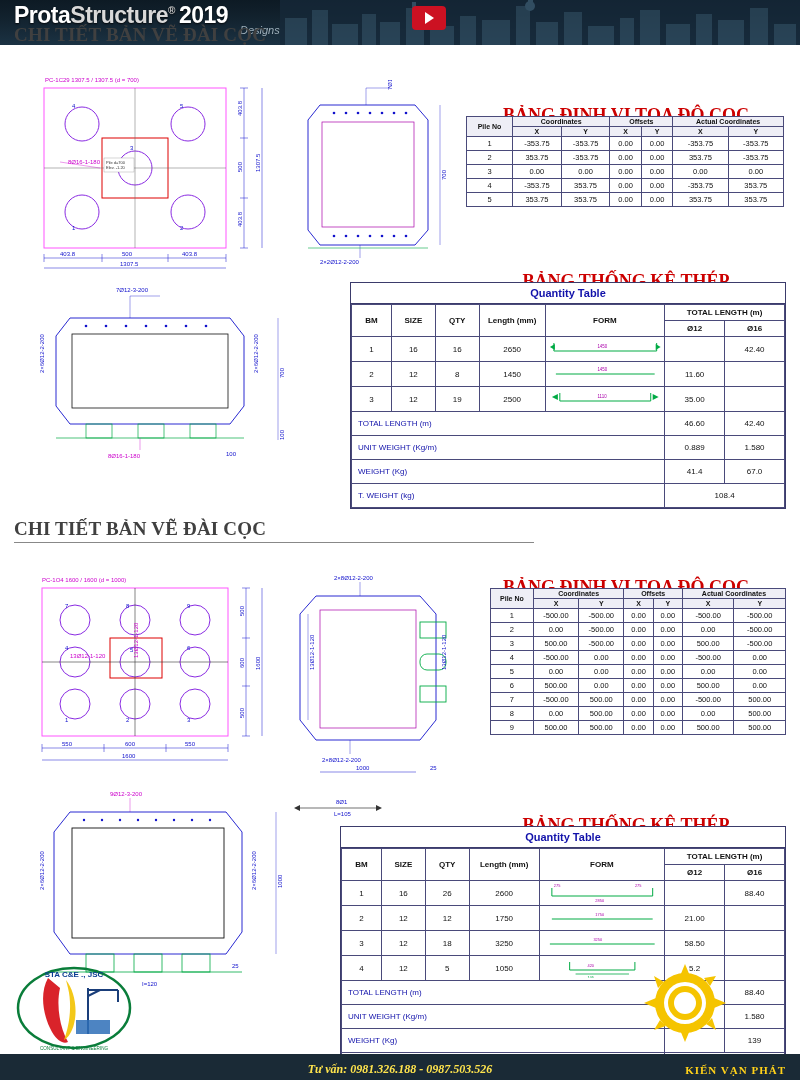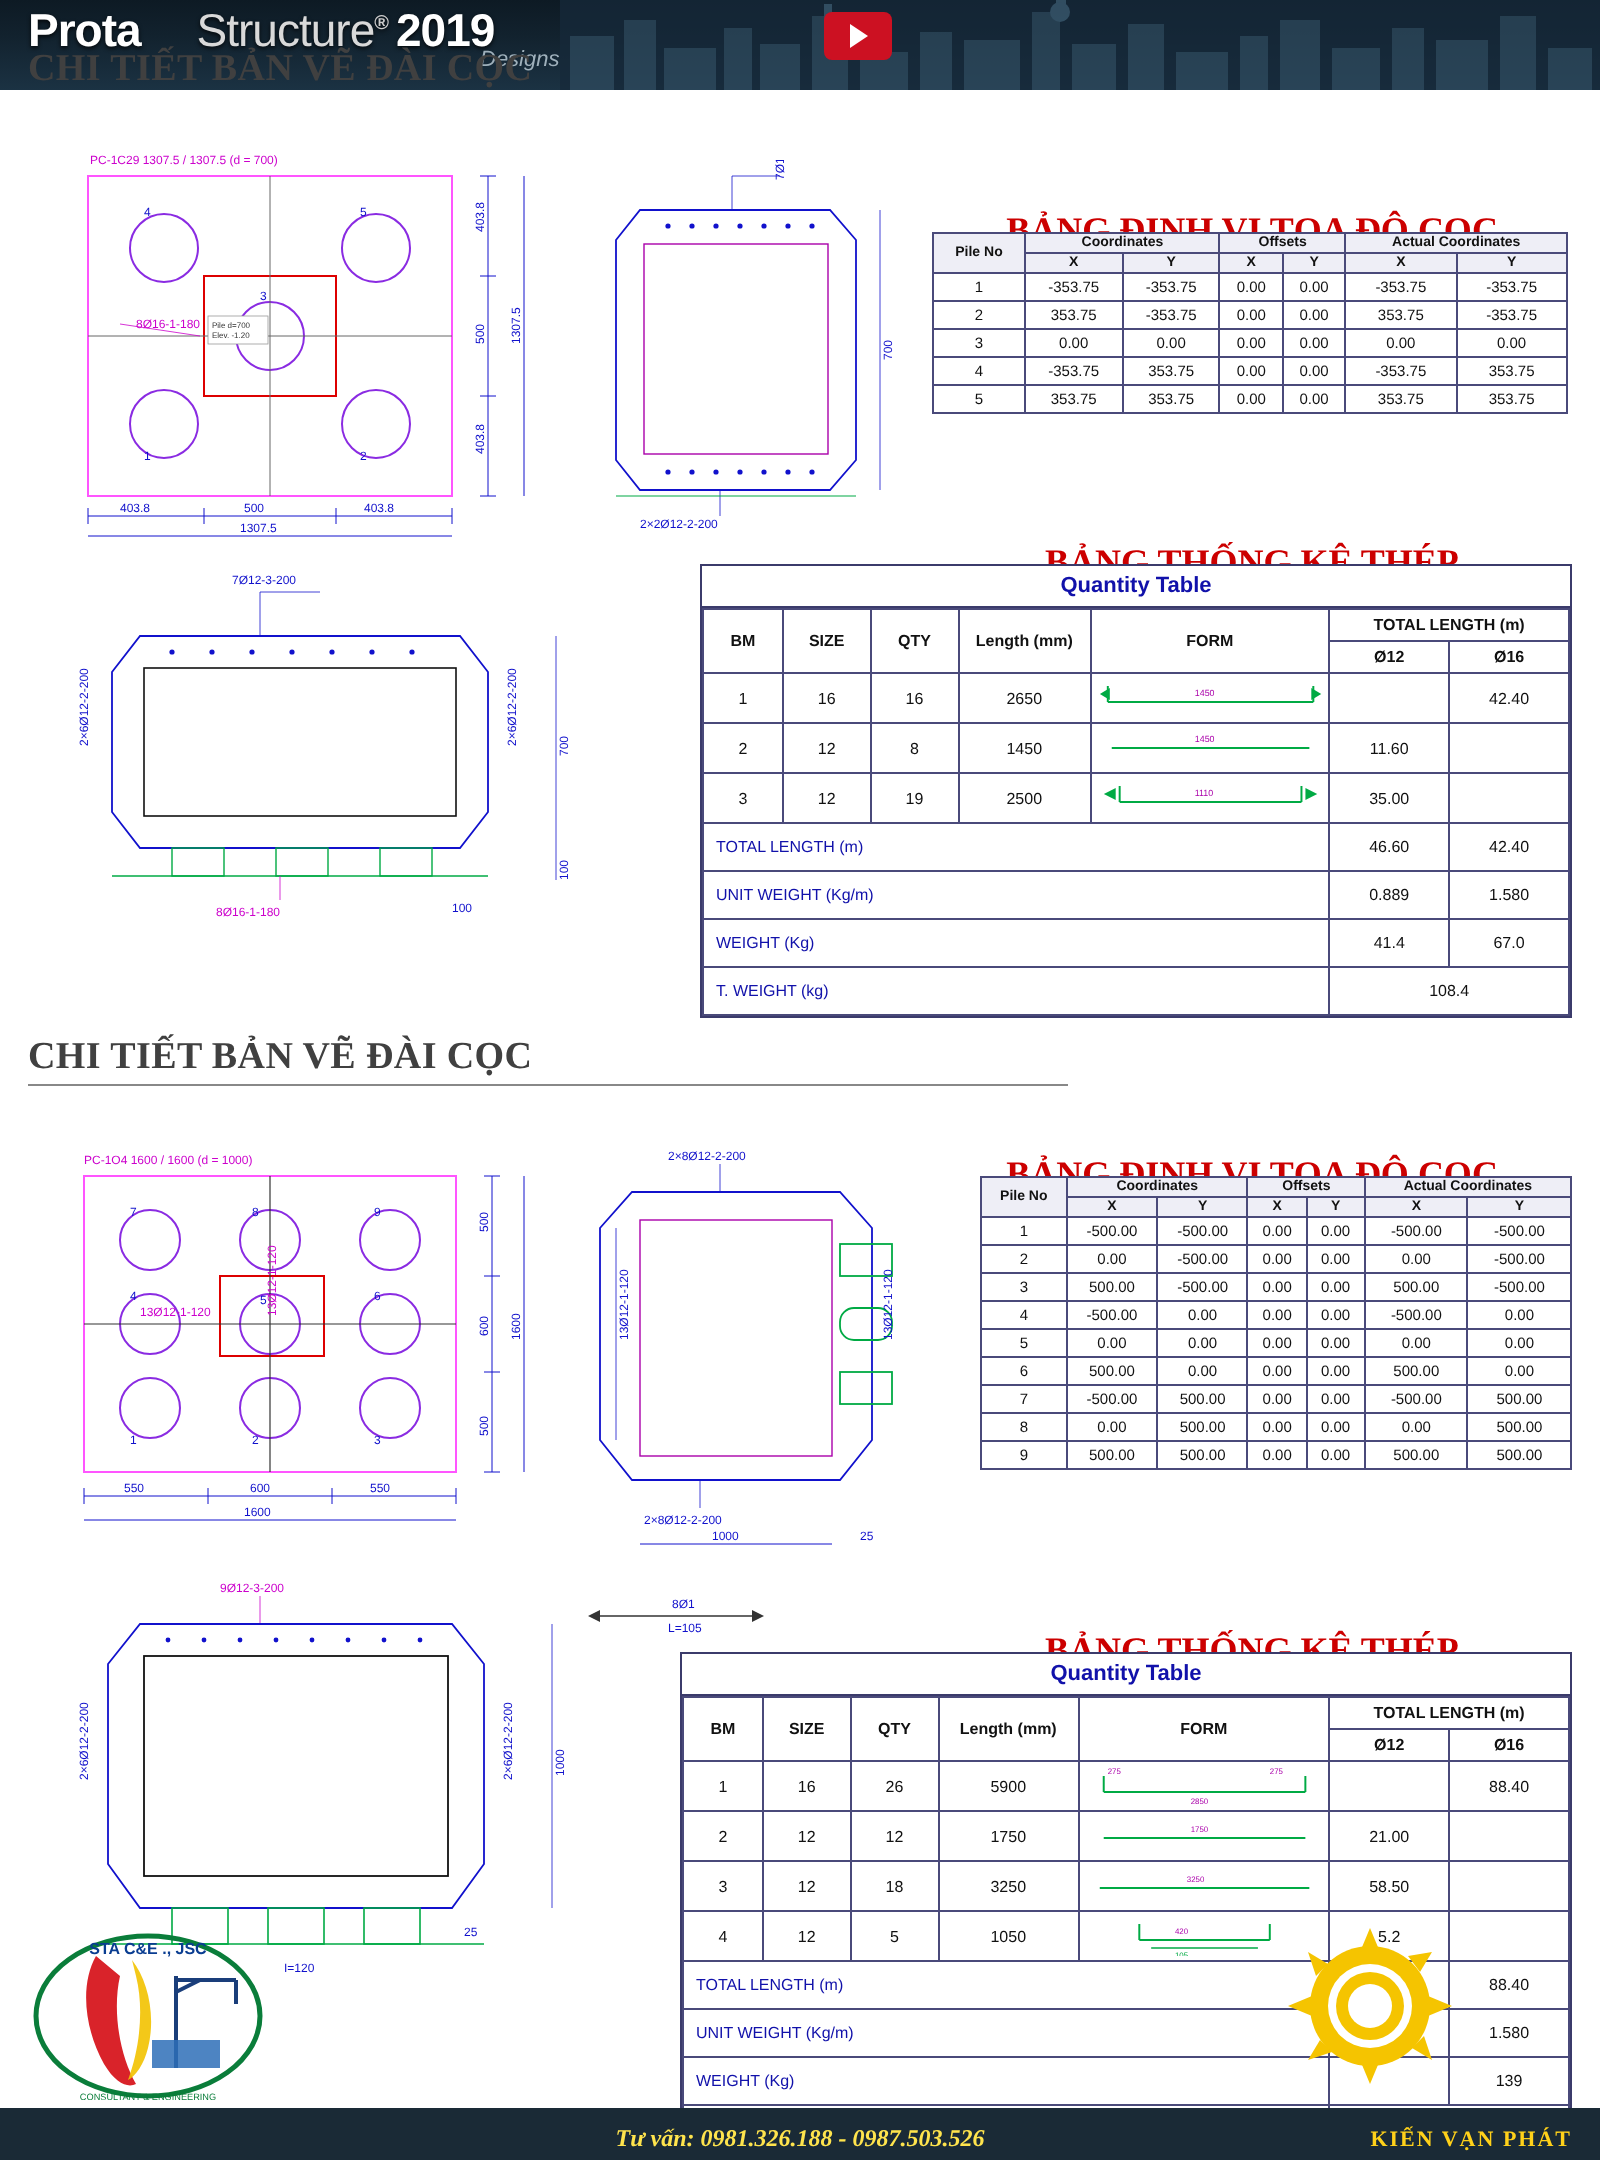--- a/index.html
+++ b/index.html
@@ -20,21 +20,21 @@
     position:absolute; right:0; bottom:0; width:520px; height:45px;
     opacity:.75;
   }
   .logo {
     position:absolute; left:14px; top:2px;
     color:#ffffff; font-size:23px; font-weight:bold;
     letter-spacing:-0.5px;
     text-shadow:0 1px 2px rgba(0,0,0,.8);
   }
   .logo .prota { color:#ffffff; }
-  .logo .structure { color:#d9d9d9; font-weight:normal;margin-left:28px; }
+  .logo .structure { color:#d9d9d9; font-weight:bold; }
   .logo .reg { font-size:10px; vertical-align:super; color:#cccccc; }
   .logo .year { color:#ffffff; font-weight:bold; margin-left:4px; }
   .logo-sub {
     position:absolute; left:240px; top:24px;
     color:#9fb0bb; font-size:11px; font-style:italic;
   }
   .play-badge {
     position:absolute; left:412px; top:6px; width:34px; height:24px;
     background:#cc1122; border-radius:4px;
   }
@@ -702,21 +702,21 @@
       <tr>
         <th style="width:60px">Ø12</th>
         <th style="width:60px">Ø16</th>
       </tr>
     </thead>
     <tbody>
       <tr>
         <td>1</td>
         <td>16</td>
         <td>26</td>
-        <td>5900</td>
+        <td>2600</td>
         <td class="form">
           <svg class="bar-shape" viewBox="0 0 126 22" preserveAspectRatio="none">
             <path d="M12,7 L12,15 M12,15 L114,15 M114,15 L114,7" fill="none" stroke="#00aa44" stroke-width="1"></path>
             <text x="14" y="6" font-size="4" fill="#aa00aa">275</text>
             <text x="96" y="6" font-size="4" fill="#aa00aa">275</text>
             <text x="56" y="21" font-size="4" fill="#aa00aa">2850</text>
           </svg>
         </td>
         <td></td>
         <td>88.40</td>

